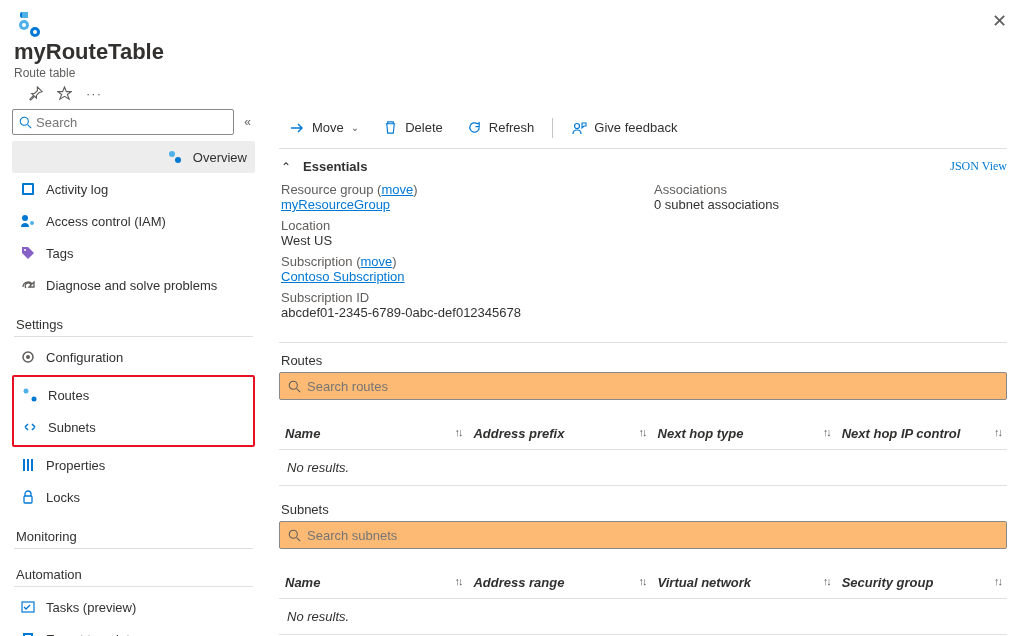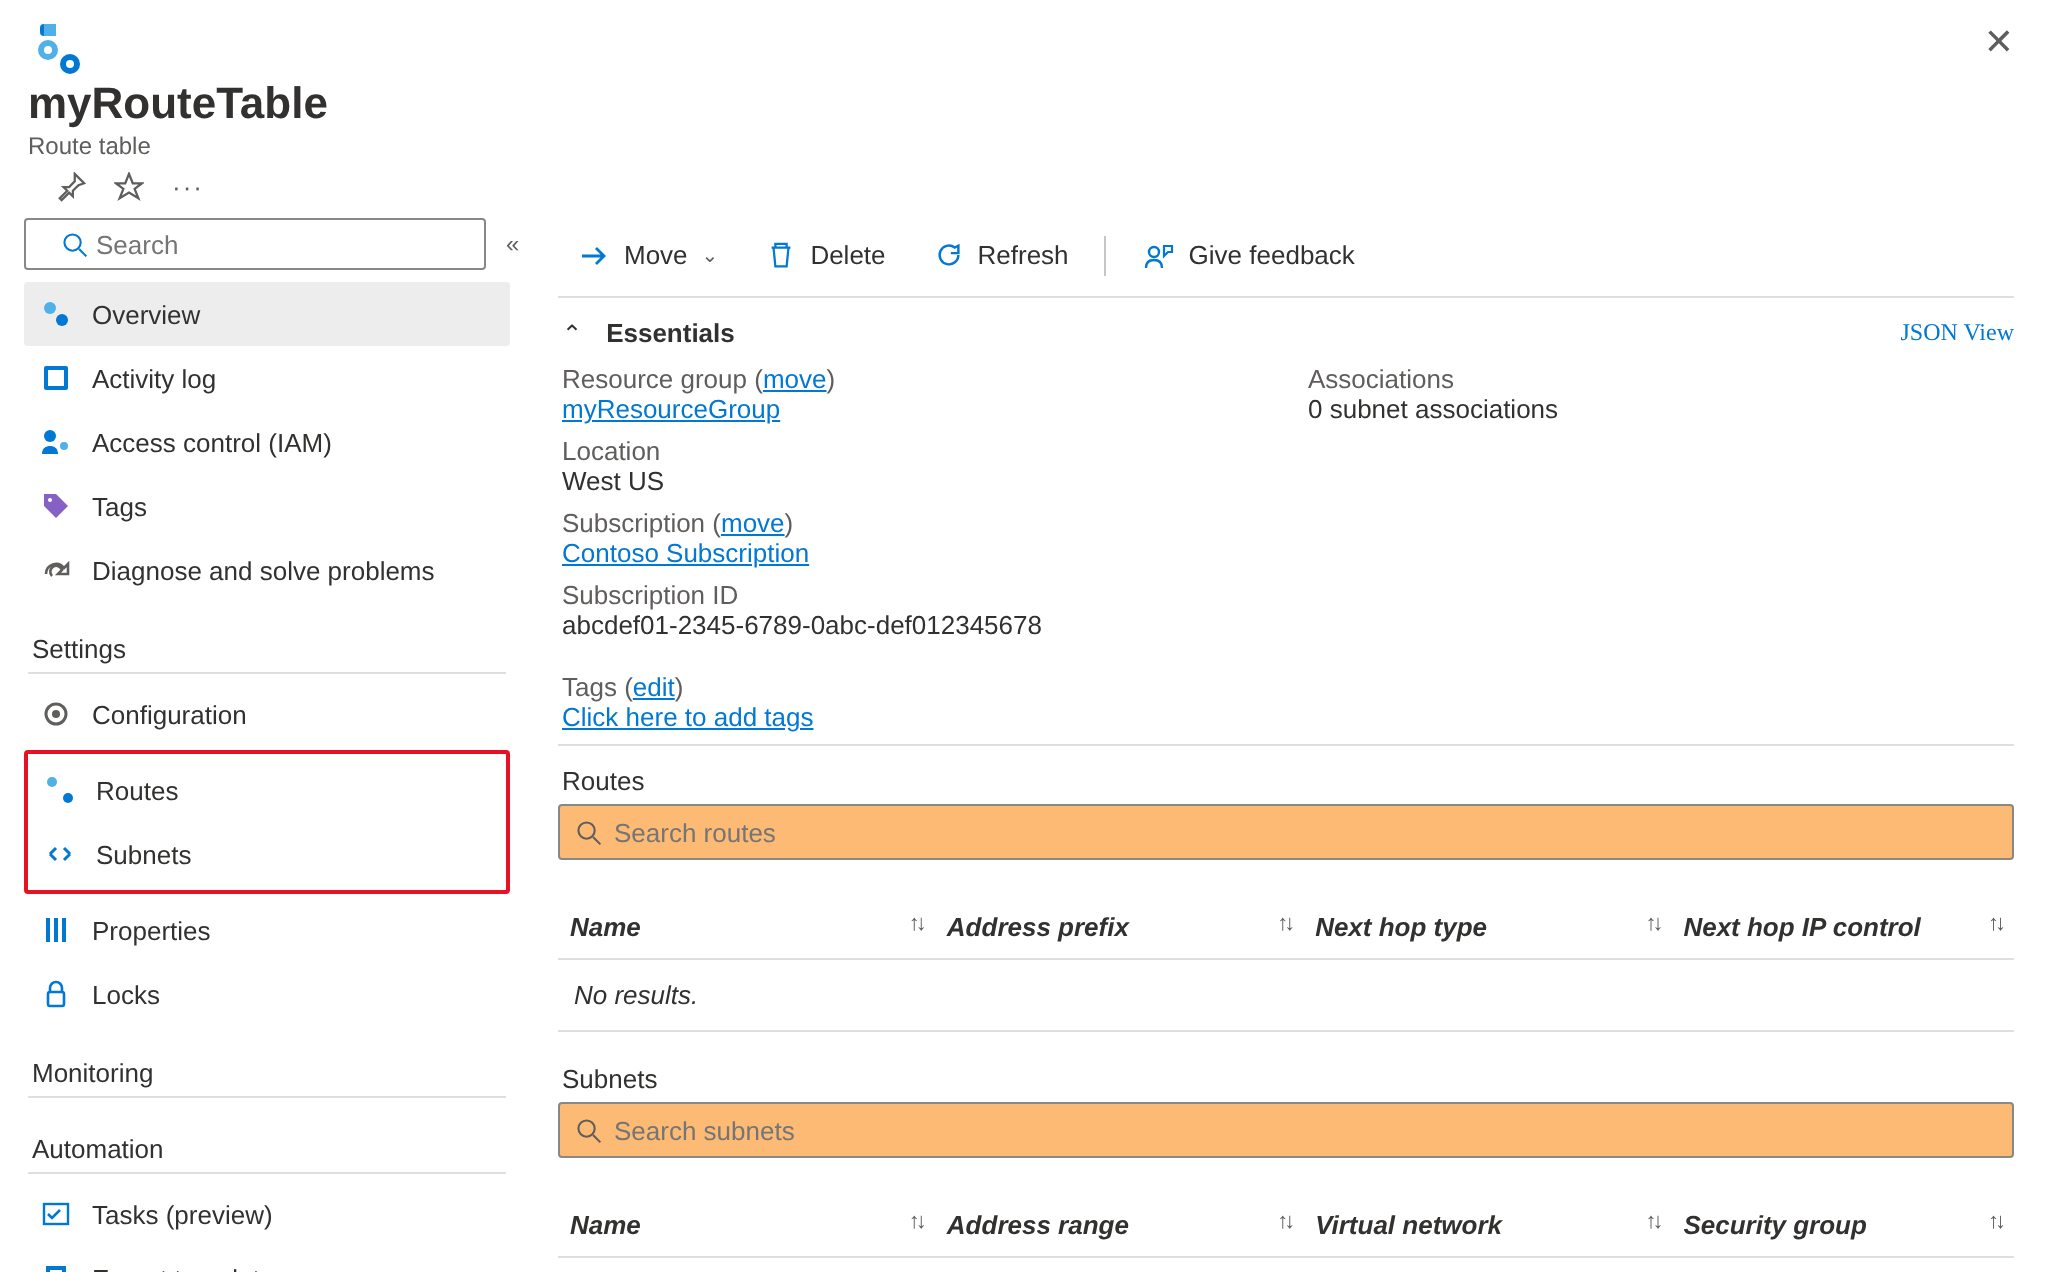--- a/index.html
+++ b/index.html
@@ -29,34 +29,34 @@
   .header-icons { display: flex; gap: 14px; margin-left: 14px; align-items: center; padding-top: 6px; }
   .header-icons .glyph { color: #605e5c; cursor: pointer; }
   .close-x { position: absolute; right: 18px; top: 10px; font-size: 18px; color: #605e5c; cursor:pointer; }
 
   .body { display: flex; flex: 1; min-height: 0; }
   .sidebar { width: 261px; padding: 6px 6px 6px 12px; border-right: none; overflow-y:auto;}
   .search-row { display:flex; align-items:center; gap:6px; margin-bottom:6px;}
   .search {
     display:flex; align-items:center; flex:1;
     border: 1px solid #8a8886; border-radius: 2px; background:#fff;
-    height: 26px; padding: 0 18px;
+    height: 26px; padding: 0 6px;
   }
   .search input {
     border: none; outline: none; font-size: 13px; flex:1; background:transparent;
   }
   .search .mag { color:#605e5c; margin-right:4px; font-size:13px;}
   .chev-collapse { color:#605e5c; font-size:12px; cursor:pointer; padding:0 4px;}
 
   .nav-item {
     display:flex; align-items:center; gap:10px;
     height: 32px; padding: 0 8px; cursor:pointer;
     border-radius: 2px;
   }
-  .nav-item.active { background:#ededed; }
+  .nav-item.active { background:#ededed;justify-content:flex-end; }
   .nav-item .ic { width:16px; height:16px; display:flex; align-items:center; justify-content:center; font-size:14px; color:#0078d4;}
   .nav-item .ic.purple { color:#8661c5;}
   .nav-item .ic.green { color:#107c10;}
   .nav-item .ic.gray { color:#605e5c;}
   .nav-group-label {
     font-size: 13px; font-weight: 400; color:#323130;
     padding: 14px 8px 4px 2px; border-bottom:1px solid #e1dfdd;
     margin: 2px 2px 4px 2px;
   }
 
@@ -360,26 +360,20 @@
           </div>
         </div>
         <div>
           <div class="ess-row">
             <div class="ess-label">Associations</div>
             <div class="ess-val">0 subnet associations</div>
           </div>
         </div>
       </div>
 
-      <div class="ess-row" style="padding-left:2px;">
-        <span class="ess-label">
-          <span>Tags (</span><a class="link">edit</a><span>)</span>
-        </span><br>
-        <a class="link">Click here to add tags</a>
-      </div>
 
       <div class="ess-divider"></div>
 
       <div class="section-title">Routes</div>
       <div class="inline-search">
         <span class="mag">
           <svg width="13" height="13" viewBox="0 0 16 16">
               <circle cx="6.5" cy="6.5" r="5" fill="none" stroke="#605e5c" stroke-width="1.3"></circle>
               <line x1="10.5" y1="10.5" x2="15" y2="15" stroke="#605e5c" stroke-width="1.3"></line>
             </svg>

